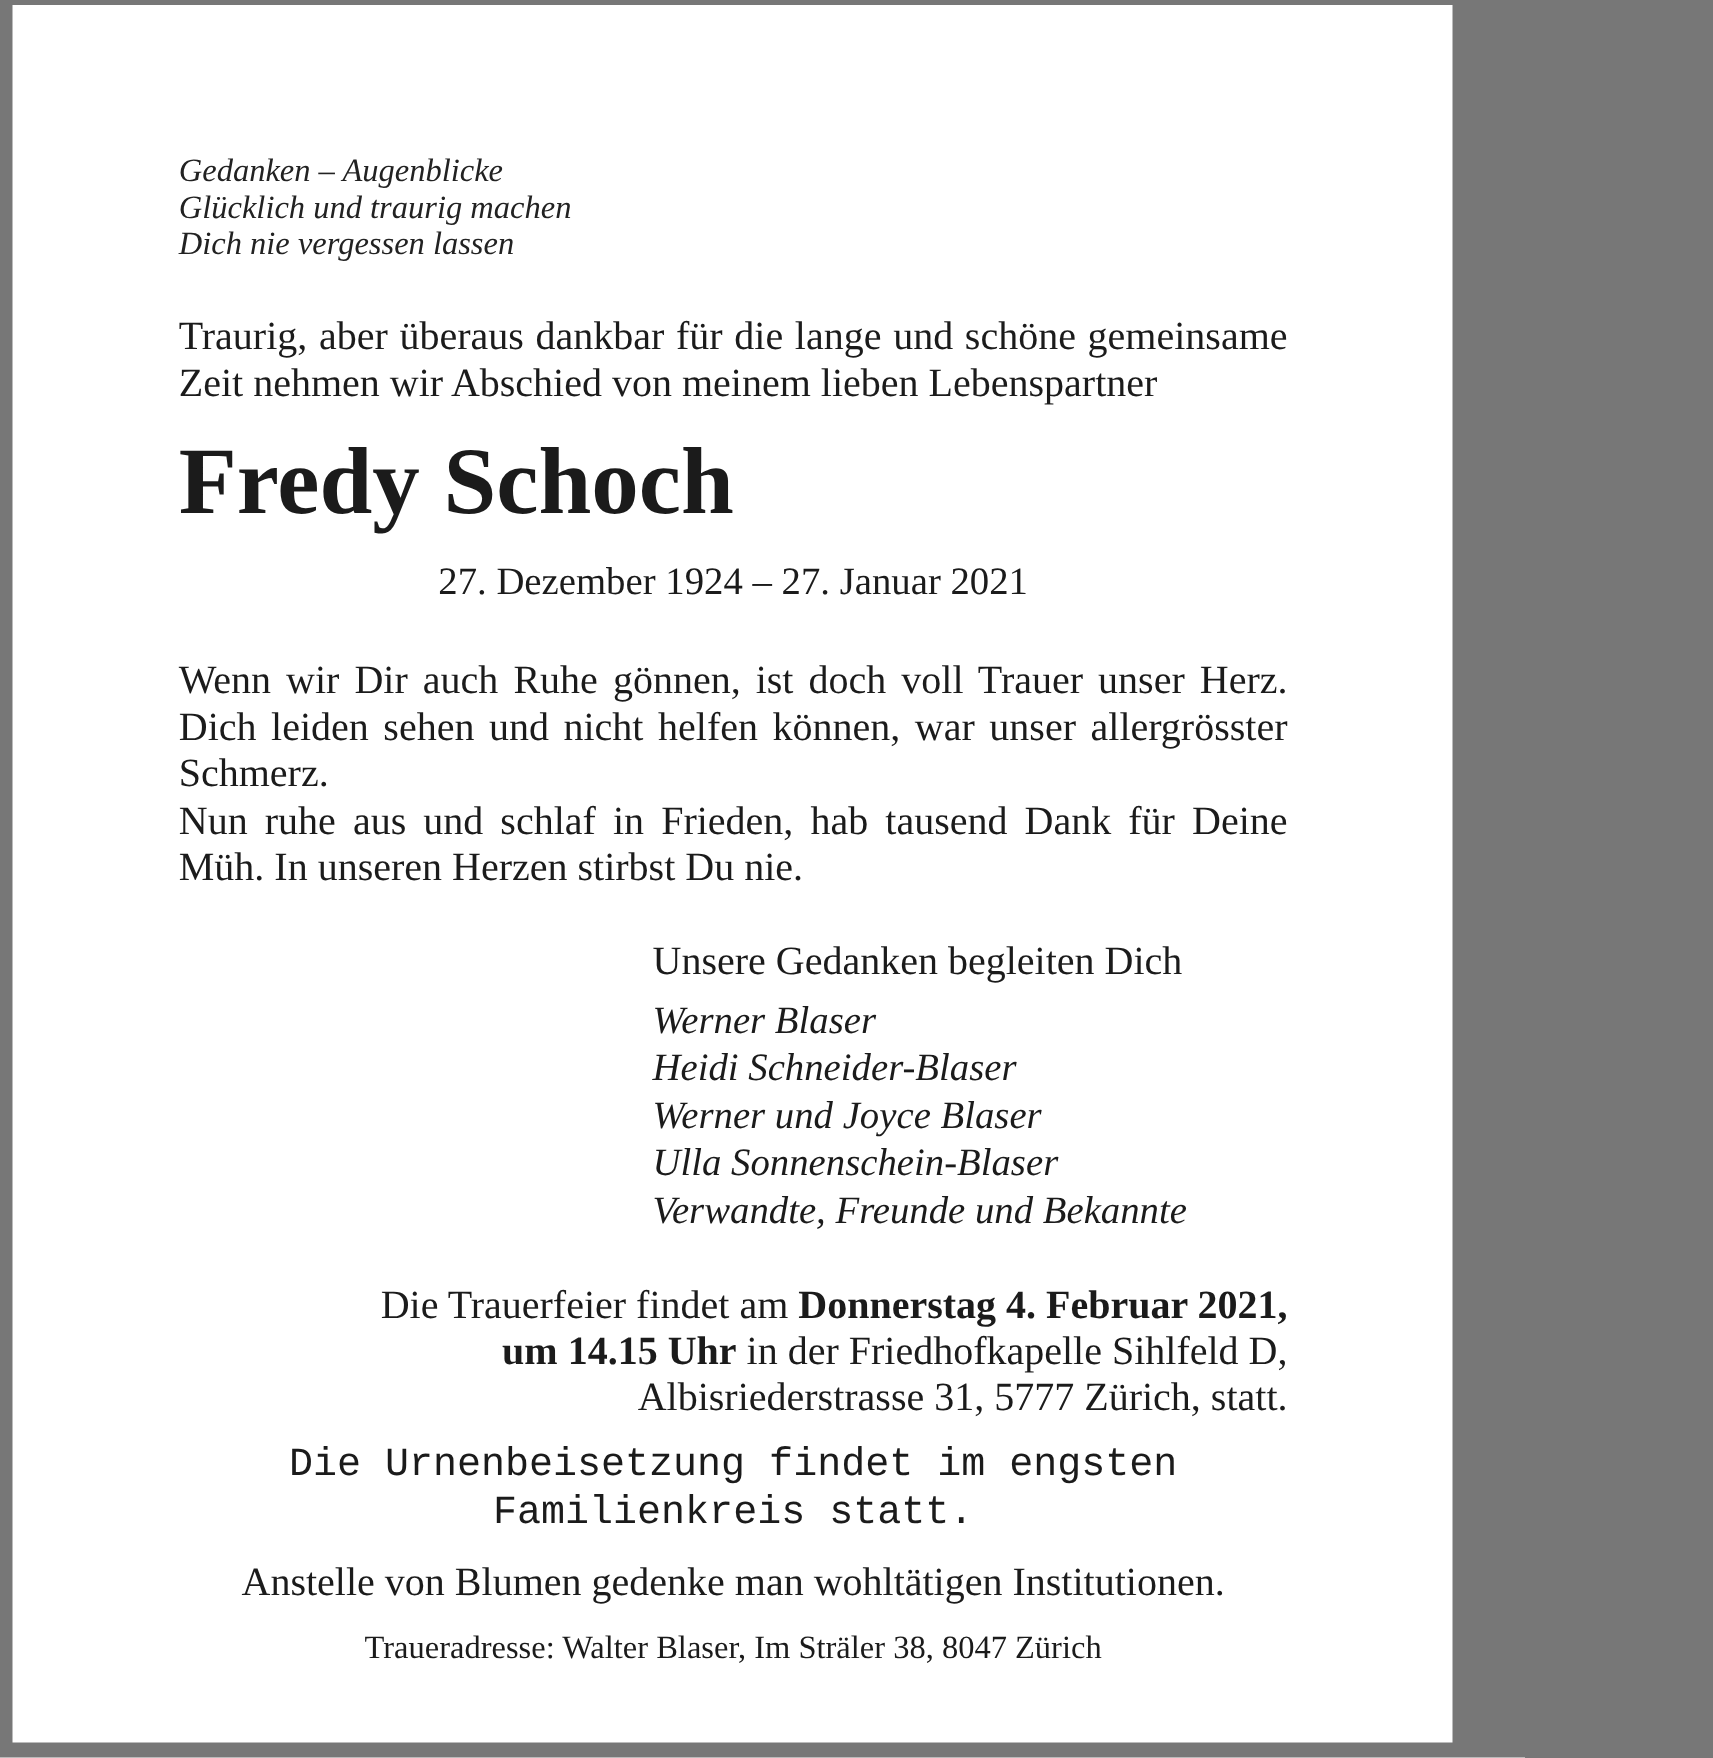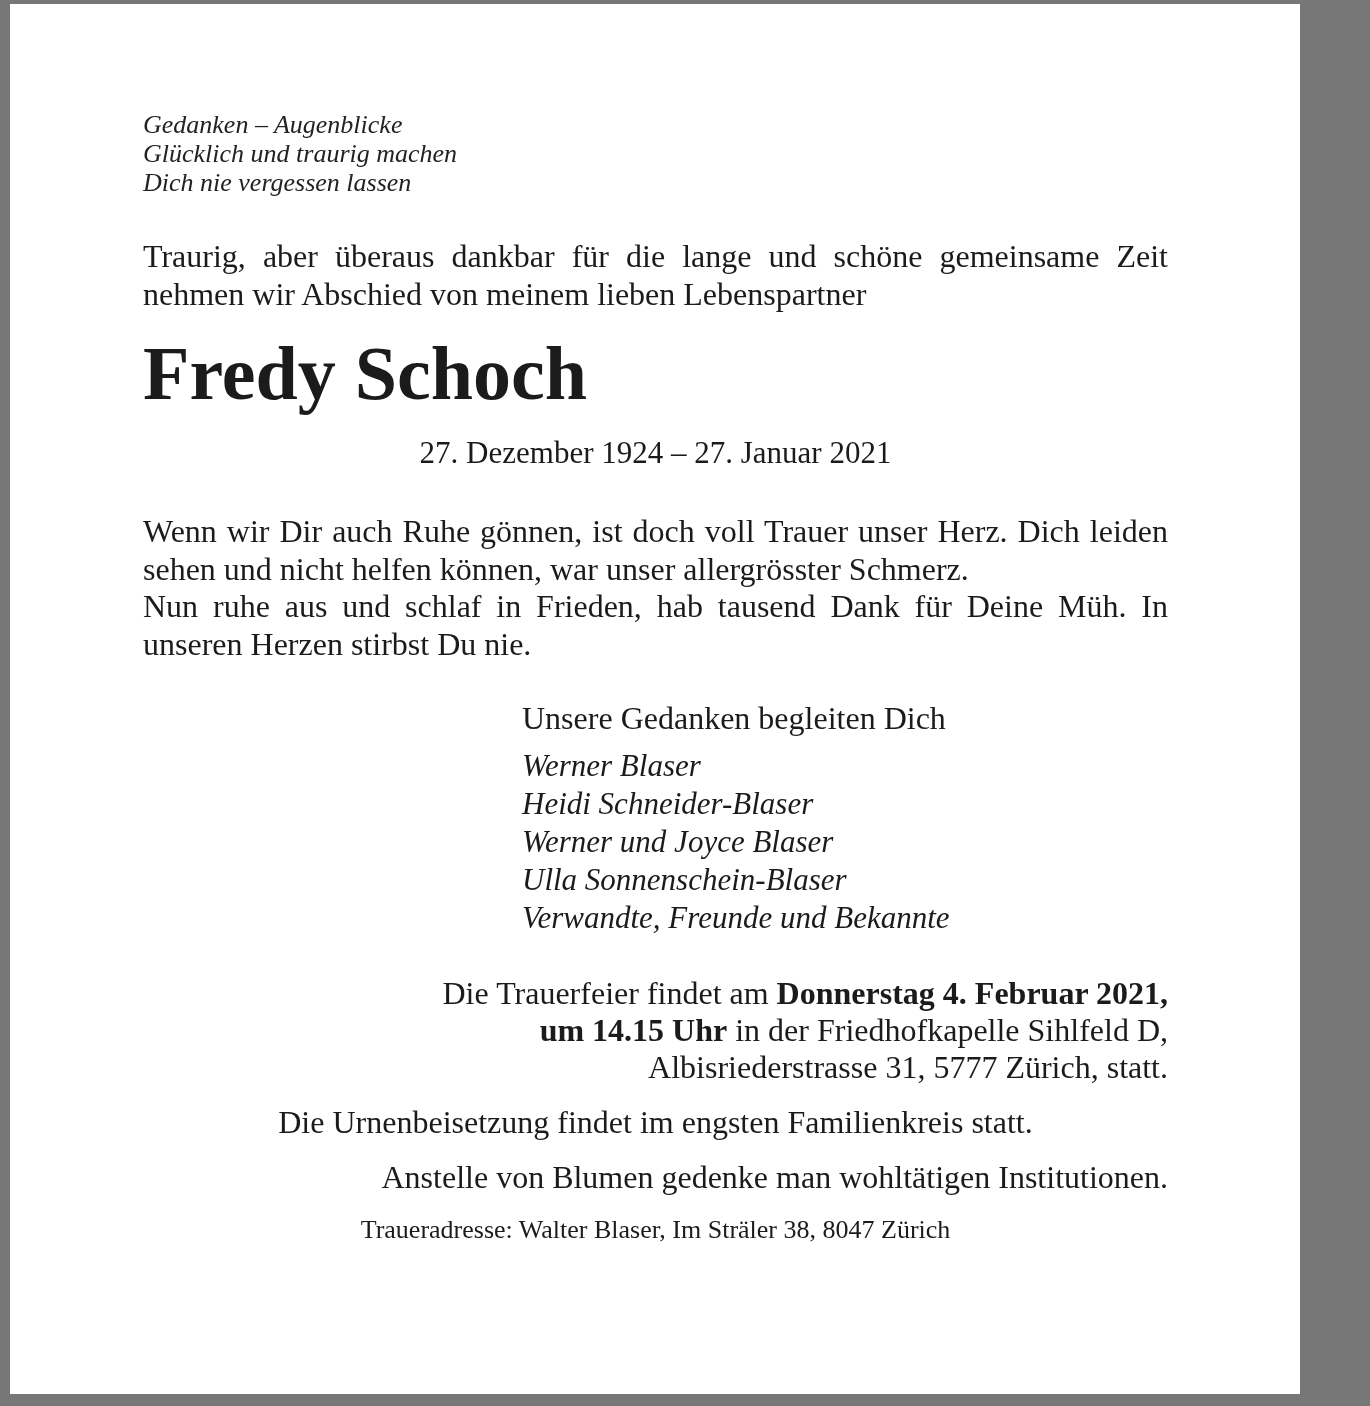--- a/index.html
+++ b/index.html
@@ -11,25 +11,25 @@
     height: 1406px;
     background: #777777;
     font-family: "Liberation Serif", "DejaVu Serif", serif;
     color: #1b1b1b;
     overflow: hidden;
   }
   .page {
     position: absolute;
     top: 4px;
     left: 10px;
-    width: 1290px;
+    width: 1152px;
     height: 1390px;
     background: #ffffff;
     box-sizing: border-box;
-    padding: 4px 132px 0 133px;
+    padding: 16px 132px 0 133px;
   }
   .poem {
     margin-top: 102px;
     font-style: italic;
     font-size: 26px;
     line-height: 29px;
     color: #222222;
   }
   .intro {
     margin-top: 40px;
@@ -83,26 +83,27 @@
     text-align: right;
   }
   .funeral-info b {
     font-weight: bold;
   }
   .burial-note {
     margin-top: 17px;
     font-size: 32px;
     line-height: 38px;
     text-align: center;
+    font-family: Liberation Mono, monospace;
   }
   .flowers-note {
     margin-top: 17px;
     font-size: 32px;
     line-height: 38px;
-    text-align: right;
+    text-align: center;
   }
   .mourning-address {
     margin-top: 19px;
     font-size: 26px;
     line-height: 30px;
     text-align: center;
   }
 </style>
 </head>
 <body>

